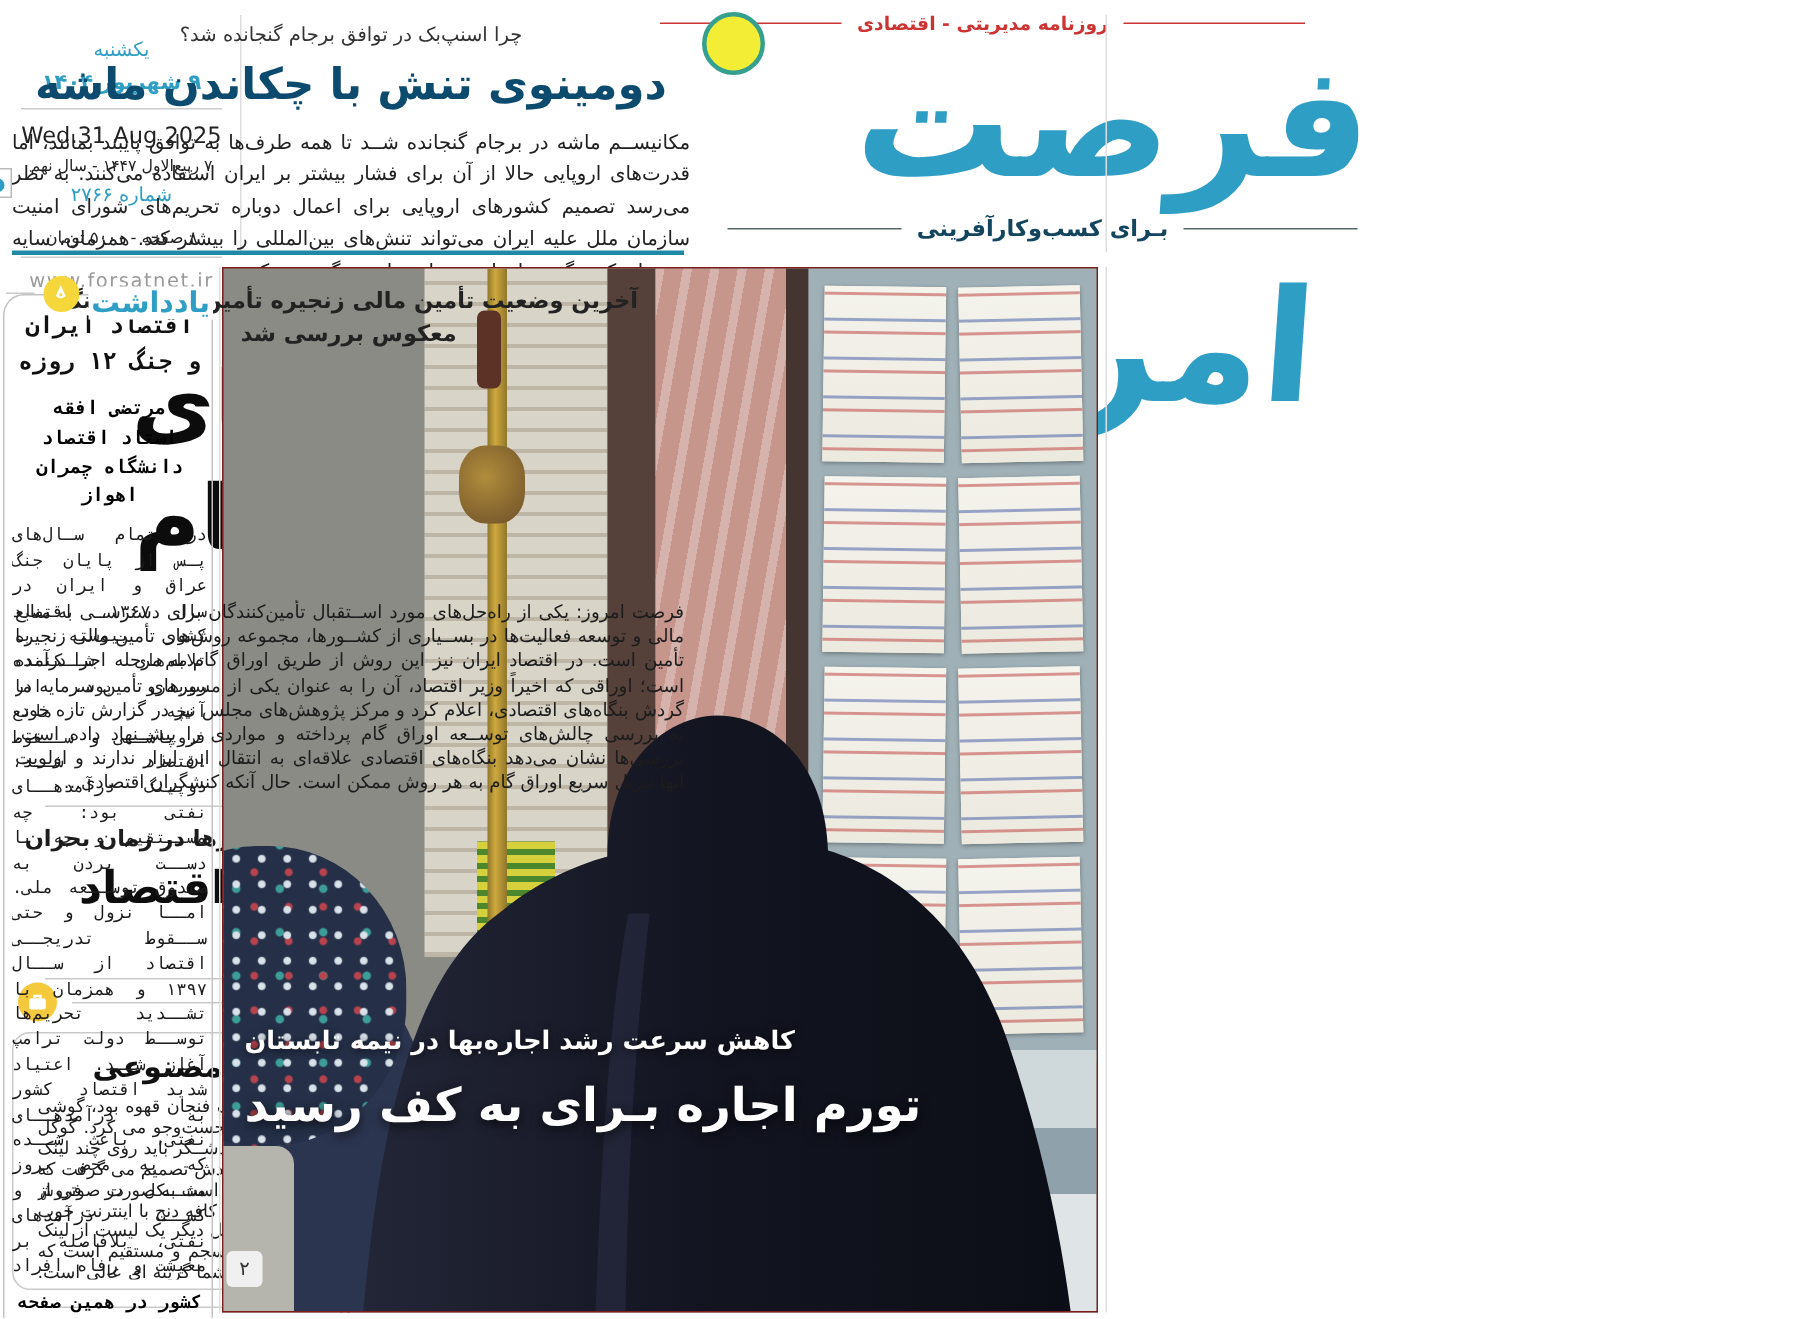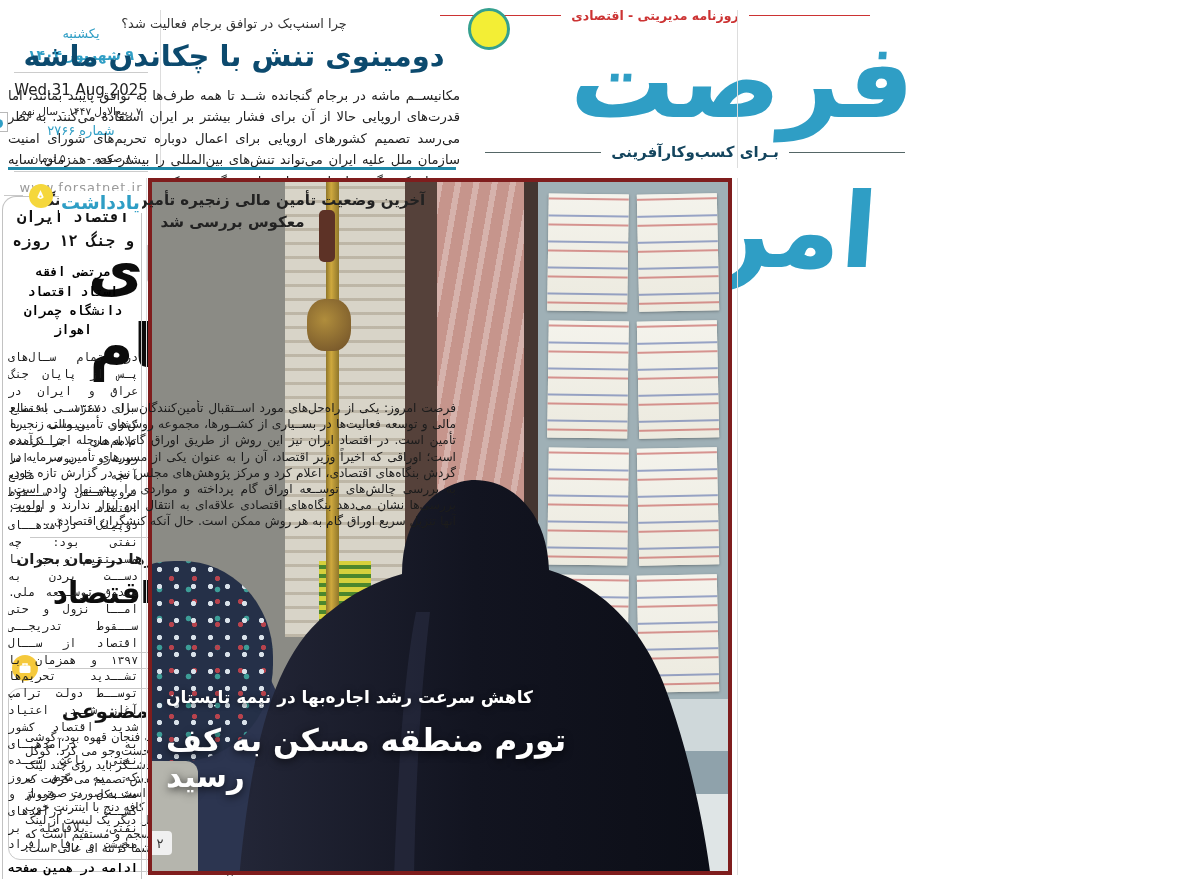--- a/index.html
+++ b/index.html
@@ -69,21 +69,21 @@
                  display:flex; align-items:center; justify-content:center; flex:0 0 auto; }
   #biz-box { top:688px; right:746px; left:8px; height:172px; border:1px solid #c9c9c9; border-radius:12px;
              padding:10px 16px 8px; }
   #biz-box .title { font-size:20px; font-weight:bold; color:#111; text-align:center; margin-bottom:8px; }
   #biz-box .body { font-size:11.8px; line-height:13.9px; text-align:justify; color:#1c1c1c;
                    height:122px; overflow:hidden; }
   #div8 { top:864px; right:770px; left:30px; }
 
   
   #photo { top:178px; right:468px; width:584px; height:697px; overflow:hidden;
-           background:#8b8b85; border:4px solid #7f1d1d; }
+           background:#8b8b85; border:1px solid #7f1d1d; }
   #photo .wall { position:absolute; inset:0 0 0 58%; background:linear-gradient(#77776f,#9c9c94 60%,#8e8e86); }
   #photo .pillar { position:absolute; top:0; right:56%; width:21%; height:66%;
                    background:#d8d4c8;
                    background-image:repeating-linear-gradient(0deg, rgba(120,105,80,.28) 0 3px, transparent 3px 14px); }
   #photo .sticker { position:absolute; top:55%; right:62%; width:9%; height:9%; background:#d6d03c;
                     background-image:repeating-linear-gradient(0deg, rgba(30,110,40,.75) 0 4px, transparent 4px 9px); }
   #photo .pipe { position:absolute; top:0; right:67.5%; width:13px; height:70%;
                  background:linear-gradient(90deg,#8f762a,#cfa93e 40%,#8f762a); }
   #photo .valve { position:absolute; top:17%; right:65.5%; width:44px; height:52px; border-radius:40%;
                   background:radial-gradient(circle at 40% 40%, #b08d3c, #6e4f28); }
@@ -168,21 +168,21 @@
     <div class="issue">شماره ۲۷۶۶</div>
     <div class="pp">۸ صفحه - ۵۰۰۰ تومان</div>
     <div class="sep"></div>
     <div class="site">www.forsatnet.ir</div>
   </div>
 
   <div class="abs vline" style="right:462px; top:10px; height:158px;"></div>
   <div class="abs vline" style="left:160px; top:10px; height:158px;"></div>
 
   <div class="abs" id="tl-article">
-    <div class="kicker">چرا اسنپ‌بک در توافق برجام فعالیت شد؟</div>
+    <div class="kicker">چرا اسنپ‌بک در توافق برجام گنجانده شد؟</div>
     <div class="hl">دومینوی تنش با چکاندن ماشه</div>
     <div class="body">مکانیســم ماشه در برجام گنجانده شــد تا همه طرف‌ها به توافق پایبند بمانند، اما قدرت‌های اروپایی حالا از آن برای فشار بیشتر بر ایران استفاده می‌کنند. به نظر می‌رسد تصمیم کشورهای اروپایی برای اعمال دوباره تحریم‌های شورای امنیت سازمان ملل علیه ایران می‌تواند تنش‌های بین‌المللی را بیشتر کند. همزمان، سایه ترس از یک جنگ منطقه‌ای بر خاورمیانه سنگینی می‌کند...</div>
   </div>
   <div class="abs" id="tl-badge">۶</div>
   <div class="abs" id="tl-dot"></div>
   <div class="abs" id="tl-rule"></div>
 
   <div class="abs wm" style="top:398px; right:744px; width:120px; height:95px;"></div>
   <div class="abs center" id="lead-kicker">آخرین وضعیت تأمین مالی زنجیره تأمین و فاکتورینگ معکوس بررسی شد</div>
   <div class="abs center" id="lead-hl1">چالش‌های توسعه</div>
@@ -256,36 +256,36 @@
         <linearGradient id="chg" x1="0" y1="0" x2="1" y2="0">
           <stop offset="0" stop-color="#232637"></stop>
             <stop offset="0.5" stop-color="#121420"></stop>
             <stop offset="1" stop-color="#0c0e17"></stop>
         </linearGradient>
       </defs>
       <path fill="url(#chg)" d="M 95 697 C 108 555 132 468 188 428 C 206 413 232 399 258 392 C 258 328 299 298 331 298 C 366 298 403 328 405 388 C 452 402 502 442 527 522 C 547 582 560 642 567 697 Z"></path>
       <path fill="#2c3046" opacity="0.55" d="M 250 697 C 255 560 262 480 272 430 L 286 430 C 278 500 272 580 270 697 Z"></path>
     </svg>
     <div class="cap-kicker">کاهش سرعت رشد اجاره‌بها در نیمه تابستان</div>
-    <div class="cap-hl">تورم منطقه مسکن به کف رسید</div>
+    <div class="cap-hl">تورم اجاره بـرای به کف رسید</div>
     <div class="pbadge">۲</div>
   </div>
 
   <div class="abs" id="note-box"></div>
   <div class="abs" id="note-header">
     <span class="label">یادداشت</span>
     <span class="icon-circle">
       <svg width="13" height="13" viewBox="0 0 14 14">
           <path d="M7 1 L10.5 9 Q7 12.5 3.5 9 Z" fill="#fff"></path>
           <circle cx="7" cy="8" r="1.1" fill="#f5d73c"></circle>
         </svg>
     </span>
     <div class="rule"></div>
   </div>
   <div class="abs" id="note-inner">
     <div class="title">اقتصاد ایران و جنگ ۱۲ روزه</div>
     <div class="author">مرتضی افقه</div>
     <div class="role">استاد اقتصاد دانشگاه چمران اهواز</div>
     <div class="body">در تمام سـال‌های پـس از پایان جنگ عراق و ایران در سال ۱۳۶۷، اقتصاد کشور پیوسته با تلاطم‌های شــکننده روبه‌رو بود، اما آنچه مانع فروپاشــی و ســقوط اقتصاد شــد، دوپینگ درآمدهــای نفتی بود: چه مســتقیم و چه با دســت بردن به صندوق توســعه ملی. امــا نزول و حتی ســقوط تدریجــی اقتصاد از ســال ۱۳۹۷ و همزمان با تشــدید تحریم‌ها توســط دولت ترامپ آغاز شــد. اعتیاد شدید اقتصاد کشور به درآمدهــای نفتی، باعث شــده که به محض بروز مشــکل در فروش و کســب درآمدهای نفتی، بلافاصله بر معیشت و رفاه افراد جامعه نمود پیدا کند. در واقع می‌توان گفت که در تمام ســال‌های پس از انقلاب و جنگ هشت ساله، پیشرفت و رفاه اقتصادی تحت تأثیر دو عامل مهم اما همراستا قرار داشته‌اند: نخست، قیمت و مقــدار فــروش نفت خام (درآمدهــای نفتــی) و دوم، روابط سیاســی و اقتصادی با جهان خارج، به خصوص کشورهای پیشرفته. اما مهمترین عاملی کــه این وضعیت (اعتیاد به درآمدهای نفتی) را ایجاد کرد، نظام ارزشی مبتنی بر اولویت اهــداف و گرایشــات ایدئولوژیک و سیاســی نســبت به رفاه اقتصادی و معیشــت مردم بــود. بنابراین کلیه ســاختارهای سیاســی، اجتماعی، اقتصادی، قانونی، بوروکراتیک و...</div>
-    <div class="cont">ادامه در همین صفحه</div>
+    <div class="cont">کشور در همین صفحه</div>
   </div>
 
 </div>
 
 </body></html>

